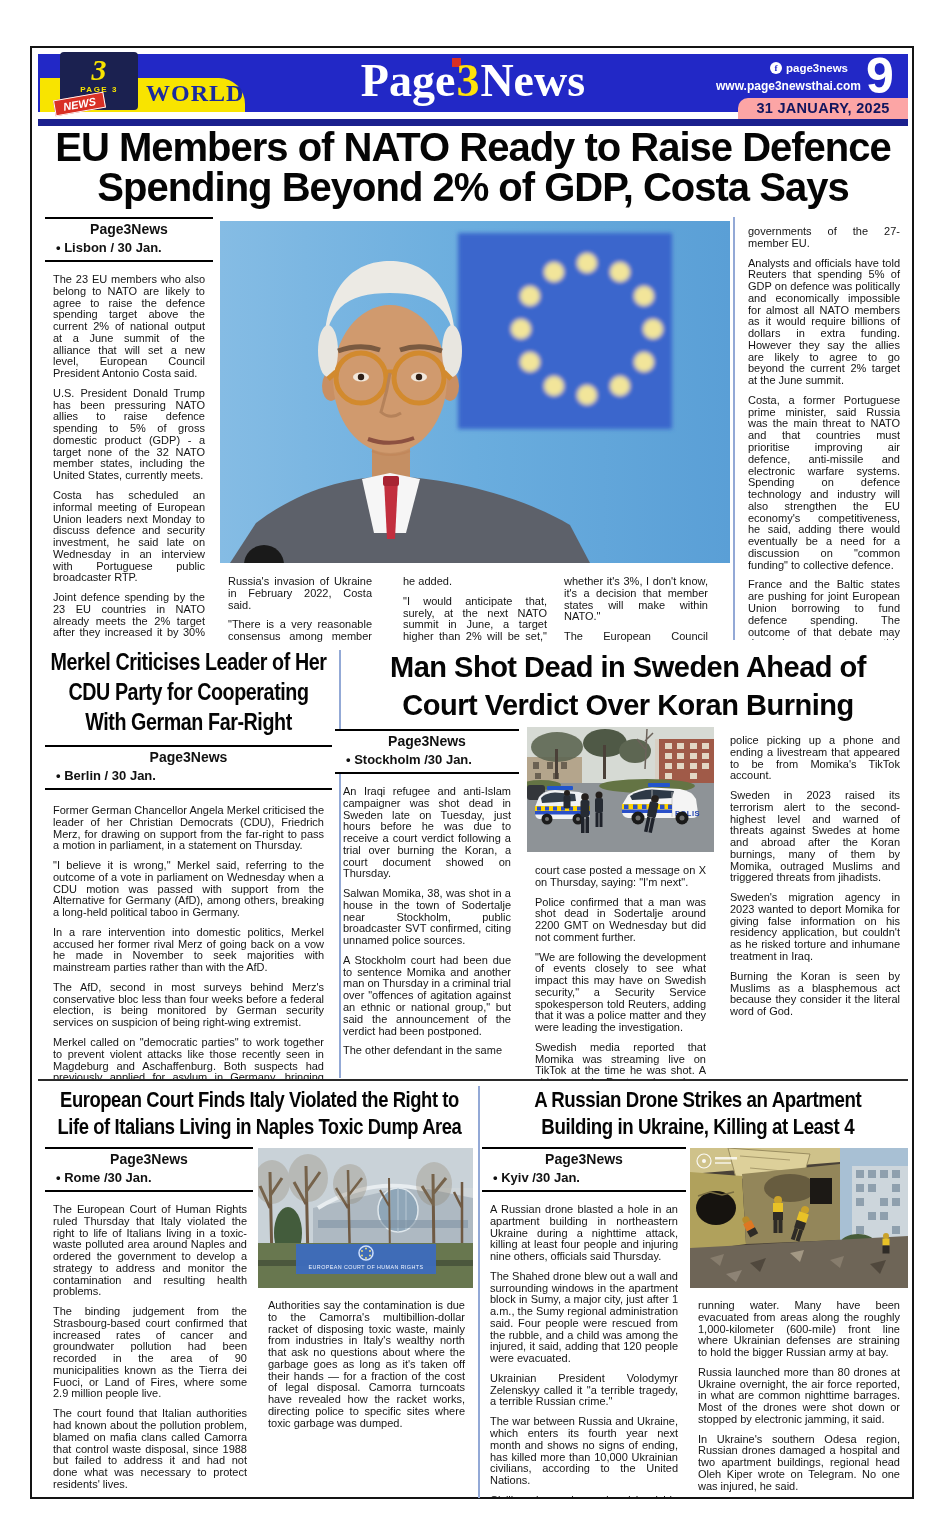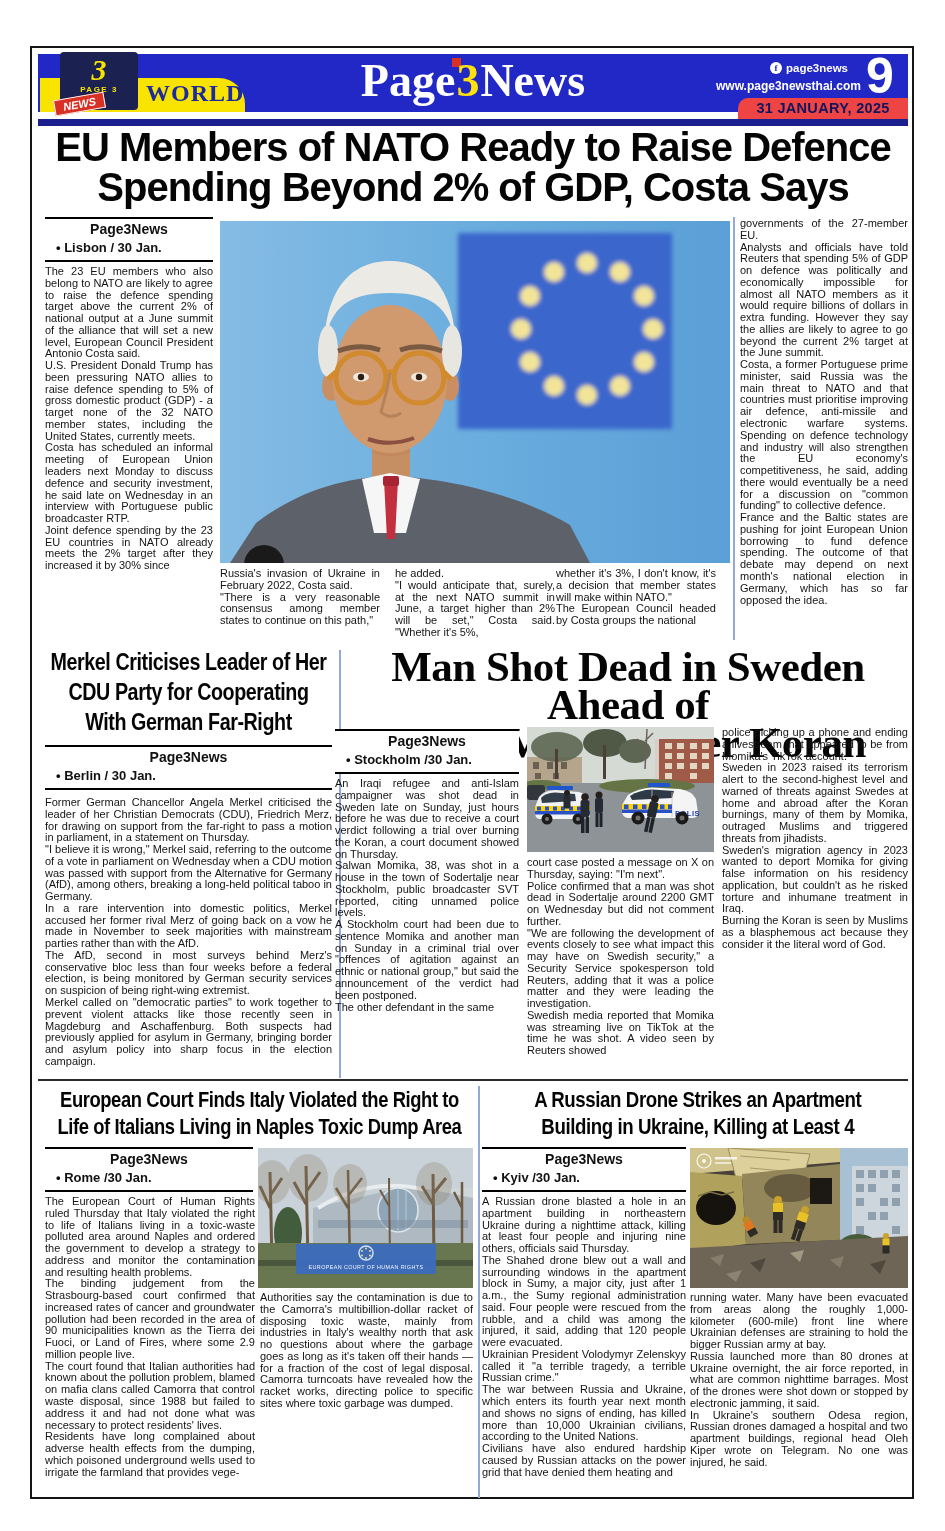--- a/index.html
+++ b/index.html
@@ -30,50 +30,50 @@
   .masthead .m3 .notch { position:absolute; width:9px; height:9px; background:#d93025; top:3px; left:-3px; z-index:-1; }
   .page-num { position:absolute; left:852px; top:50px; width:56px; text-align:center;
               font-size:50px; font-weight:bold; color:#fff; line-height:52px; }
   .social-row { position:absolute; left:732px; top:62px; width:116px; display:flex; gap:4px;
                 justify-content:flex-end; align-items:center; color:#fff; font-size:11.5px; font-weight:bold; }
   .fb-icon { display:inline-block; width:12px; height:12px; border-radius:50%; background:#fff;
              color:#2127cc; font-family:"Liberation Serif", serif; font-weight:bold; font-size:9px;
              line-height:12px; text-align:center; }
   .website { position:absolute; left:716px; top:79px; width:134px; text-align:right; color:#fff;
              font-size:12px; font-weight:bold; }
-  .date-strip { position:absolute; left:738px; top:98px; width:170px; height:21px; background:#ef4444;
+  .date-strip { position:absolute; left:738px; top:98px; width:170px; height:21px; background:#fca5a5;
                 border-top-left-radius:10px; text-align:center; color:#11155e; font-weight:bold;
                 font-size:14.5px; line-height:21px; letter-spacing:.3px; z-index:4; }
 
   
   .headline { position:absolute; font-weight:bold; color:#050505; text-align:center; }
   .headline p { margin:0; }
   .h-nato   { left:40px;  top:127px;  width:866px; font-size:40px; line-height:40px; letter-spacing:-1px; }
   .h-merkel { left:45px;  top:647px;  width:350px; font-size:24px; line-height:30px; letter-spacing:-0.5px;
               transform:scaleX(0.82); transform-origin:0 0; }
-  .h-sweden { left:348px; top:648px;  width:560px; font-family:Liberation Serif, serif;
-              font-size:43px; line-height:38px; letter-spacing:-0.5px; }
+  .h-sweden { left:348px; top:648px;  width:560px; font-family:Liberation Sans, sans-serif;
+              font-size:29px; line-height:38px; letter-spacing:-0.5px; }
   .h-italy  { left:45px;  top:1086px; width:525px; font-size:22.5px; line-height:27px; letter-spacing:-0.5px;
               transform:scaleX(0.817); transform-origin:0 0; }
   .h-ukr    { left:484px; top:1086px; width:515px; font-size:22.5px; line-height:27px; letter-spacing:-0.5px;
               transform:scaleX(0.83); transform-origin:0 0; }
 
   
   .byline { position:absolute; border-top:2px solid #000; border-bottom:2px solid #000; background:#fff; }
   .byline .agency { text-align:center; font-weight:bold; font-size:14px; padding:2px 0 0 0; }
   .byline .dateline { font-weight:bold; font-size:13px; padding:3px 0 5px 2px;margin-left:9px; }
   .bl-nato   { left:45px;  top:217px;  width:168px; }
   .bl-merkel { left:45px;  top:745px;  width:287px; }
   .bl-sweden { left:335px; top:729px;  width:184px; }
   .bl-italy  { left:45px;  top:1147px; width:208px; }
   .bl-ukr    { left:482px; top:1147px; width:204px; }
 
   
   .col { position:absolute; font-size:11px; line-height:1.07; text-align:justify; overflow:hidden; color:#141414; }
-  .col p { margin:0; }
+  .col p { margin:8px; }
   .c-nato-left  { left:45px;  top:266px;  width:168px; height:374px; }
   .c-nato-m1    { left:220px; top:568px;  width:160px; height:74px; }
   .c-nato-m2    { left:395px; top:568px;  width:160px; height:74px; }
   .c-nato-m3    { left:556px; top:568px;  width:160px; height:74px; }
   .c-nato-right { left:740px; top:218px;  width:168px; height:422px; }
   .c-merkel     { left:45px;  top:797px;  width:287px; height:282px; }
   .c-sweden-1   { left:335px; top:778px;  width:184px; height:300px; }
   .c-sweden-2   { left:527px; top:857px;  width:187px; height:222px; }
   .c-sweden-3   { left:722px; top:727px;  width:186px; height:352px; }
   .c-italy-1    { left:45px;  top:1196px; width:210px; height:302px; }
@@ -235,23 +235,23 @@
 
   <div class="headline h-sweden">
       <p>Man Shot Dead in Sweden Ahead of</p>
       <p>Court Verdict Over Koran Burning</p>
     </div>
   <div class="byline bl-sweden">
     <div class="agency">Page3News</div>
     <div class="dateline">•  Stockholm  /30  Jan.</div>
   </div>
   <div class="col c-sweden-1">
-      <p>An Iraqi refugee and anti-Islam campaigner was shot dead in Sweden late on Sunday, just hours before he was due to receive a court verdict following a trial over burning the Koran, a court document showed on Thursday.</p>
-      <p>Salwan Momika, 38, was shot in a house in the town of Sodertalje near Stockholm, public broadcaster SVT reported, citing unnamed police levels.</p>
-      <p>A Stockholm court had been due to sentence Momika and another man on Sunday in a criminal trial over "offences of agitation against an ethnic or national group," but said the announcement of the verdict had been postponed.</p>
+      <p>An Iraqi refugee and anti-Islam campaigner was shot dead in Sweden late on Tuesday, just hours before he was due to receive a court verdict following a trial over burning the Koran, a court document showed on Thursday.</p>
+      <p>Salwan Momika, 38, was shot in a house in the town of Sodertalje near Stockholm, public broadcaster SVT confirmed, citing unnamed police sources.</p>
+      <p>A Stockholm court had been due to sentence Momika and another man on Thursday in a criminal trial over "offences of agitation against an ethnic or national group," but said the announcement of the verdict had been postponed.</p>
       <p>The other defendant in the same</p>
     </div>
 
   <svg class="photo ph-police" width="187" height="125" viewBox="0 0 187 125">
     <rect width="187" height="125" fill="#d6dad4"></rect>
     <rect x="0" y="30" width="55" height="26" fill="#b4a58c"></rect>
     <g fill="#6b6152">
         <rect x="6" y="35" width="6" height="7"></rect>
         <rect x="20" y="35" width="6" height="7"></rect>
         <rect x="34" y="35" width="6" height="7"></rect>

